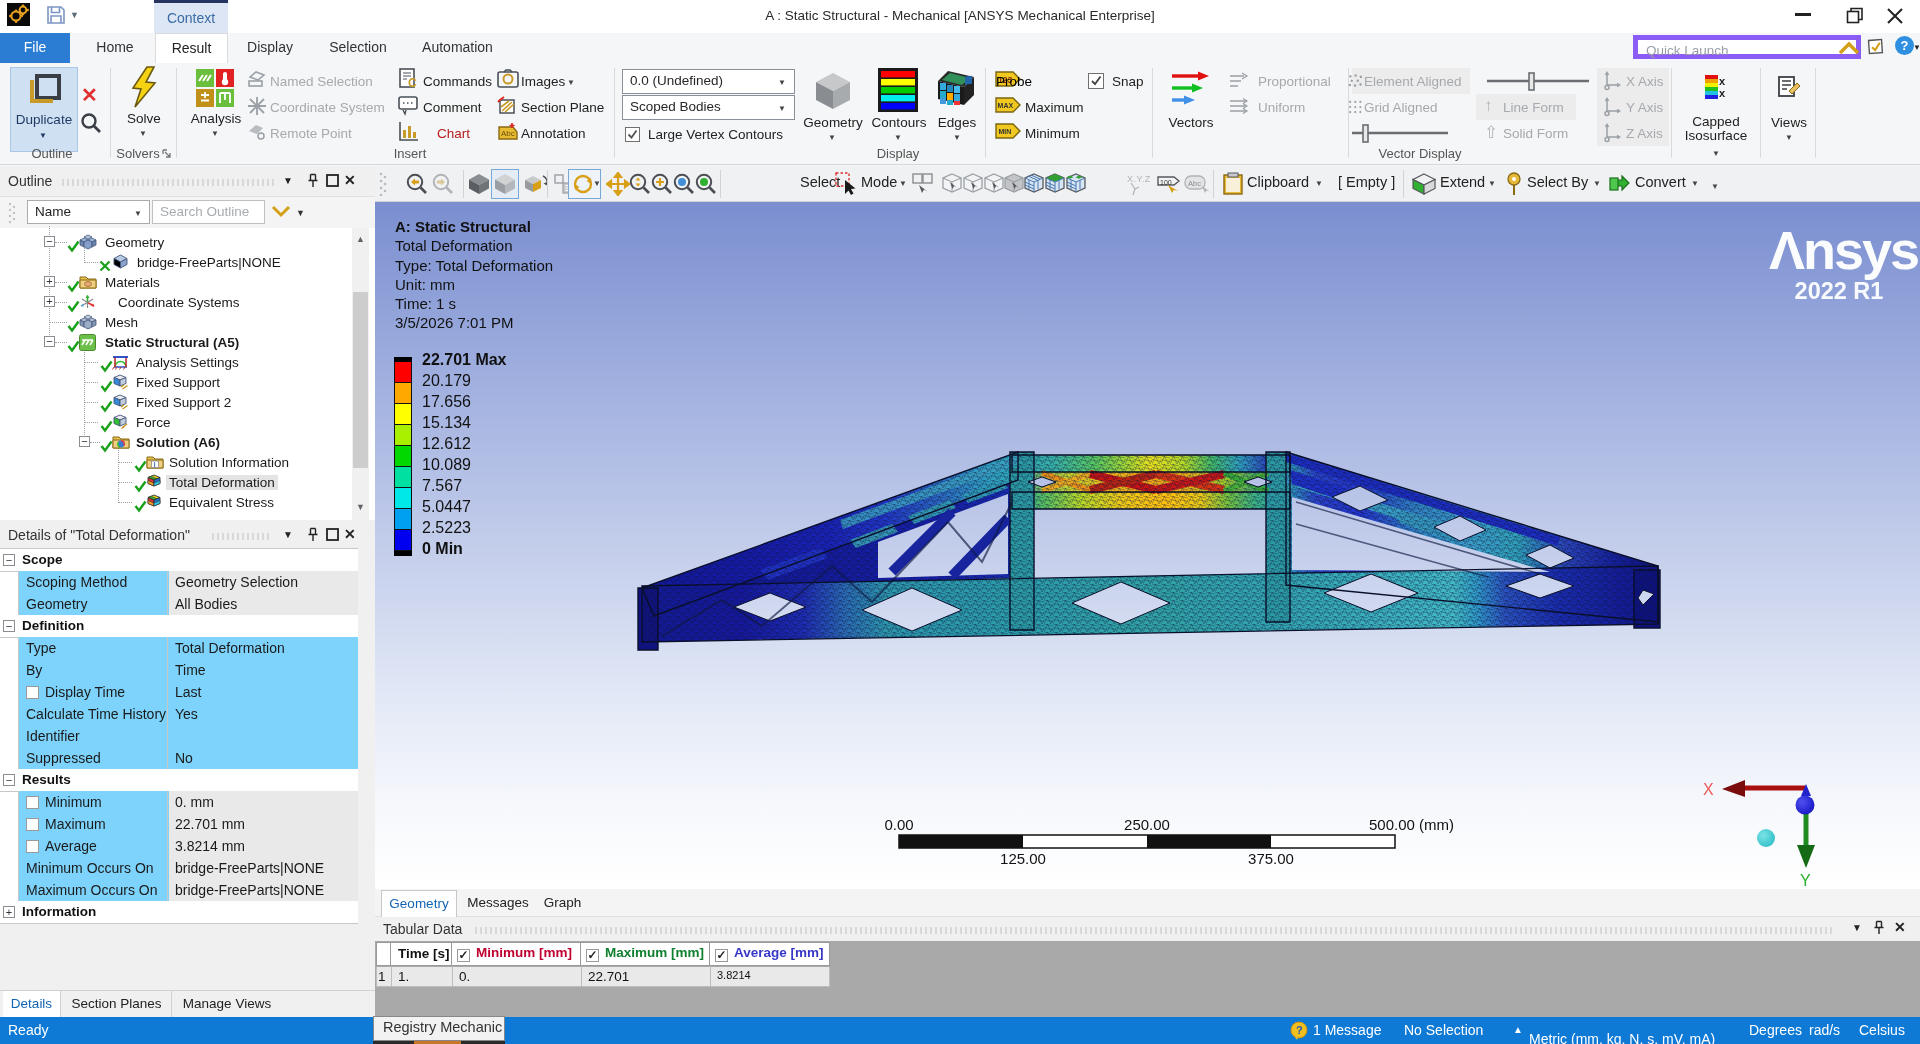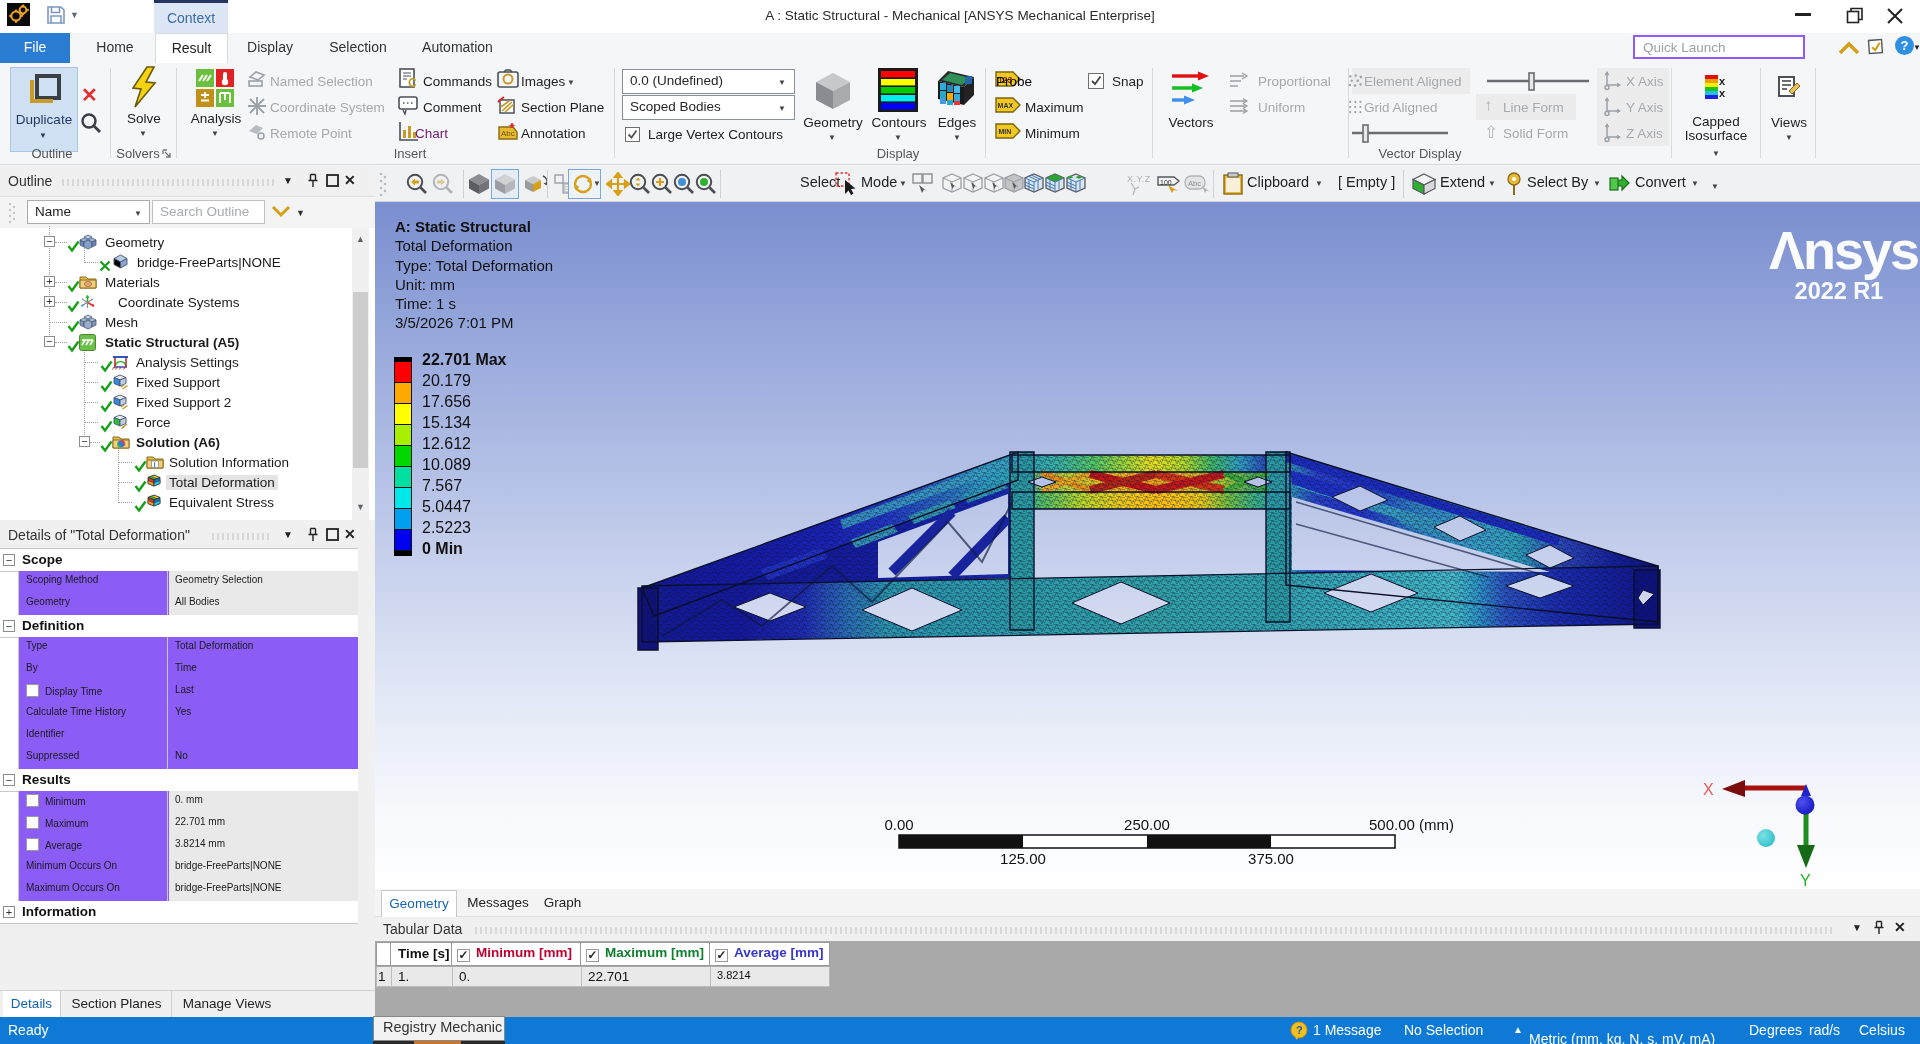--- a/index.html
+++ b/index.html
@@ -2,21 +2,21 @@
 <html><head><meta charset="utf-8">
 <style>
 *{margin:0;padding:0;box-sizing:border-box}
 html,body{width:1920px;height:1044px;overflow:hidden;font-family:"Liberation Sans",sans-serif}
 #app{position:absolute;left:0;top:0;width:1920px;height:1044px;background:#f5f6f7}
 .ab{position:absolute}
 .trow{position:absolute;left:0;width:352px;height:20px;font-size:13.5px;color:#1a1a1a;white-space:nowrap}
 .exp{position:absolute;width:11px;height:11px;background:#fff;border:1px solid #8a8e92;font-size:11px;line-height:9px;text-align:center;color:#333}
 .dotv{position:absolute;width:1px;border-left:1px dotted #9aa0a6}
 .doth{position:absolute;height:1px;border-top:1px dotted #9aa0a6}
-.dr{position:absolute;left:19px;width:339px;height:23px;background:#8b5cf6;font-size:10px;color:#1a1a1a}
+.dr{position:absolute;left:19px;width:339px;height:23px;background:#7dd3fc;font-size:14px;color:#1a1a1a}
 .dr .l{position:absolute;left:0;top:0;width:149px;height:23px;padding:3px 0 0 7px;border-right:1px solid #c8c8c8;border-bottom:1px solid #c8c8c8;overflow:hidden;white-space:nowrap}
 .dr .v{position:absolute;left:150px;top:0;width:189px;height:23px;padding:3px 0 0 6px;border-bottom:1px solid #c8c8c8;overflow:hidden;white-space:nowrap}
 .dr .g{background:#e9e9e9}
 .sect{position:absolute;left:0;width:358px;height:23px;background:#fff;border-bottom:1px solid #c8c8c8;font-size:13.5px;font-weight:bold;color:#111;padding:3px 0 0 22px}
 .pm{position:absolute;left:3px;top:5px;width:12px;height:12px;background:#fff;border:1px solid #8a8e92;font-size:11px;line-height:10px;text-align:center;color:#333;font-weight:normal}
 .cb{display:inline-block;width:13px;height:13px;background:#fff;border:1px solid #9a9a9a;vertical-align:-2px;margin-right:6px}
 </style></head>
 <body>
 <div id="app">
 
@@ -62,21 +62,21 @@
       </svg>
 </div>
 
 <div class="ab" id="tabrow" style="left:0;top:33px;width:1920px;height:30px;background:#f5f6f7">
   <div class="ab" style="left:0;top:0;width:70px;height:30px;background:#2b7cd3;color:#fff;font-size:14px;text-align:center;line-height:29px">File</div>
   <div class="ab" style="left:75px;top:0;width:80px;height:30px;color:#333;font-size:14px;text-align:center;line-height:29px">Home</div>
   <div class="ab" style="left:155px;top:0;width:73px;height:30px;background:#fff;border:1px solid #d8dadc;border-bottom:none;color:#222;font-size:14px;text-align:center;line-height:29px">Result</div>
   <div class="ab" style="left:230px;top:0;width:80px;height:30px;color:#333;font-size:14px;text-align:center;line-height:29px">Display</div>
   <div class="ab" style="left:313px;top:0;width:90px;height:30px;color:#333;font-size:14px;text-align:center;line-height:29px">Selection</div>
   <div class="ab" style="left:405px;top:0;width:105px;height:30px;color:#333;font-size:14px;text-align:center;line-height:29px">Automation</div>
-  <div class="ab" style="left:1633px;top:2px;width:172px;height:24px;background:#fff;border:2px solid #8b5cf6;font-size:13.5px;color:#9aa0a8;padding:3px 0 0 8px">Quick Launch</div>
+  <div class="ab" style="left:1633px;top:2px;width:228px;height:24px;background:#fff;border:5px solid #8b5cf6;font-size:13.5px;color:#9aa0a8;padding:3px 0 0 8px">Quick Launch</div>
   <svg class="ab" style="left:1838px;top:8px" width="22" height="14" viewBox="0 0 22 14">
         <path d="M2 12 L11 3 L20 12" fill="none" stroke="#d4a017" stroke-width="3.5"></path>
       </svg>
   <svg class="ab" style="left:1866px;top:4px" width="20" height="20" viewBox="0 0 20 20">
         <rect x="3" y="3" width="13" height="13" fill="#fff" stroke="#555" stroke-width="1.4" transform="rotate(-4 10 10)"></rect>
         <path d="M6 10 l3 3 l5 -7" fill="none" stroke="#d4a017" stroke-width="2.2" transform="rotate(-4 10 10)"></path>
       </svg>
   <div class="ab" style="left:1895px;top:3px;width:19px;height:19px;border-radius:50%;background:#2f8fe0;color:#fff;font-size:13px;font-weight:bold;text-align:center;line-height:19px">?</div>
   <div class="ab" style="left:1913px;top:10px;color:#222;font-size:8px">▼</div>
 </div>
@@ -162,21 +162,21 @@
         <path d="M5 16 l2 4 l1-4" fill="#fff" stroke="#4a5058" stroke-width="1.4"></path>
         <path d="M5 9 h1.5 M9 9 h1.5 M13 9 h1.5" stroke="#4a5058" stroke-width="1.6"></path>
       </svg>
 <div class="ab" style="left:423px;top:37px;color:#222">Comment</div>
 <svg class="ab" style="left:398px;top:57px" width="22" height="22" viewBox="0 0 22 22">
         <path d="M2 2 v18 h18" stroke="#4a5058" stroke-width="1.6" fill="none"></path>
         <rect x="5" y="10" width="3" height="8" fill="#c89a28"></rect>
         <rect x="10" y="6" width="3" height="12" fill="#c89a28"></rect>
         <rect x="15" y="12" width="3" height="6" fill="#c89a28"></rect>
       </svg>
-<div class="ab" style="left:415px;top:63px;color:#701a75">Chart</div>
+<div class="ab" style="left:437px;top:63px;color:#b91c1c">Chart</div>
 
 <svg class="ab" style="left:497px;top:6px" width="22" height="20" viewBox="0 0 22 20">
         <rect x="1" y="3" width="20" height="15" rx="2" fill="none" stroke="#4a5058" stroke-width="1.6"></rect>
         <path d="M7 3 l2-2 h4 l2 2" fill="none" stroke="#4a5058" stroke-width="1.6"></path>
         <circle cx="11" cy="10" r="4.5" fill="none" stroke="#c89a28" stroke-width="2"></circle>
       </svg>
 <div class="ab" style="left:521px;top:11px;color:#222">Images</div>
       <div class="ab" style="left:567px;top:15px;color:#444;font-size:8px">▼</div>
 <svg class="ab" style="left:497px;top:32px" width="22" height="22" viewBox="0 0 22 22">
         <rect x="3" y="5" width="14" height="13" fill="#fff" stroke="#4a5058" stroke-width="1.5"></rect>

